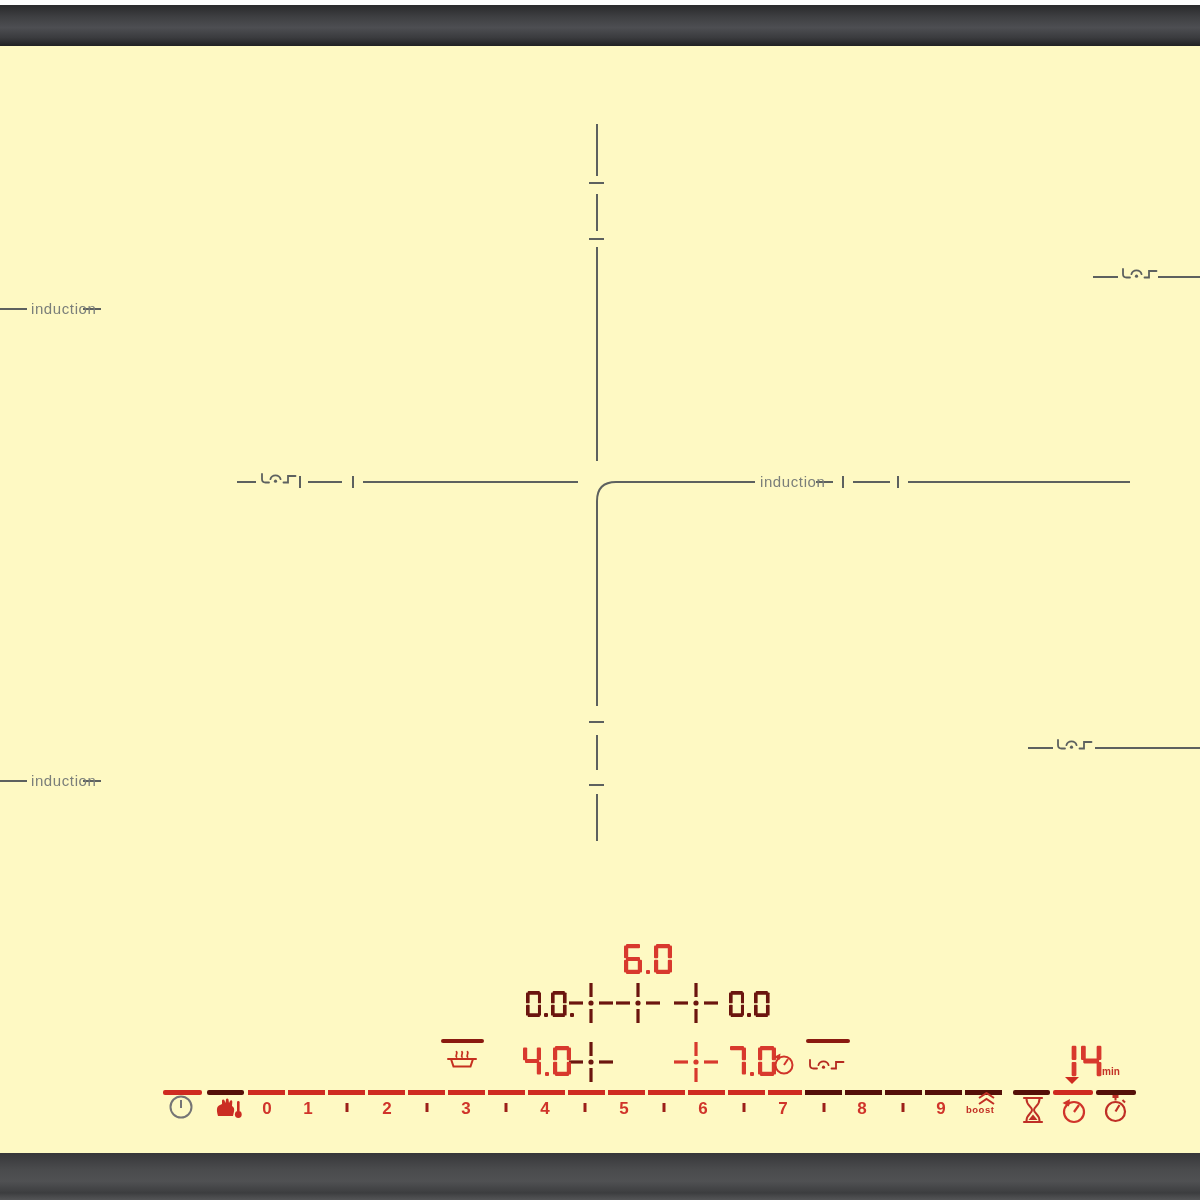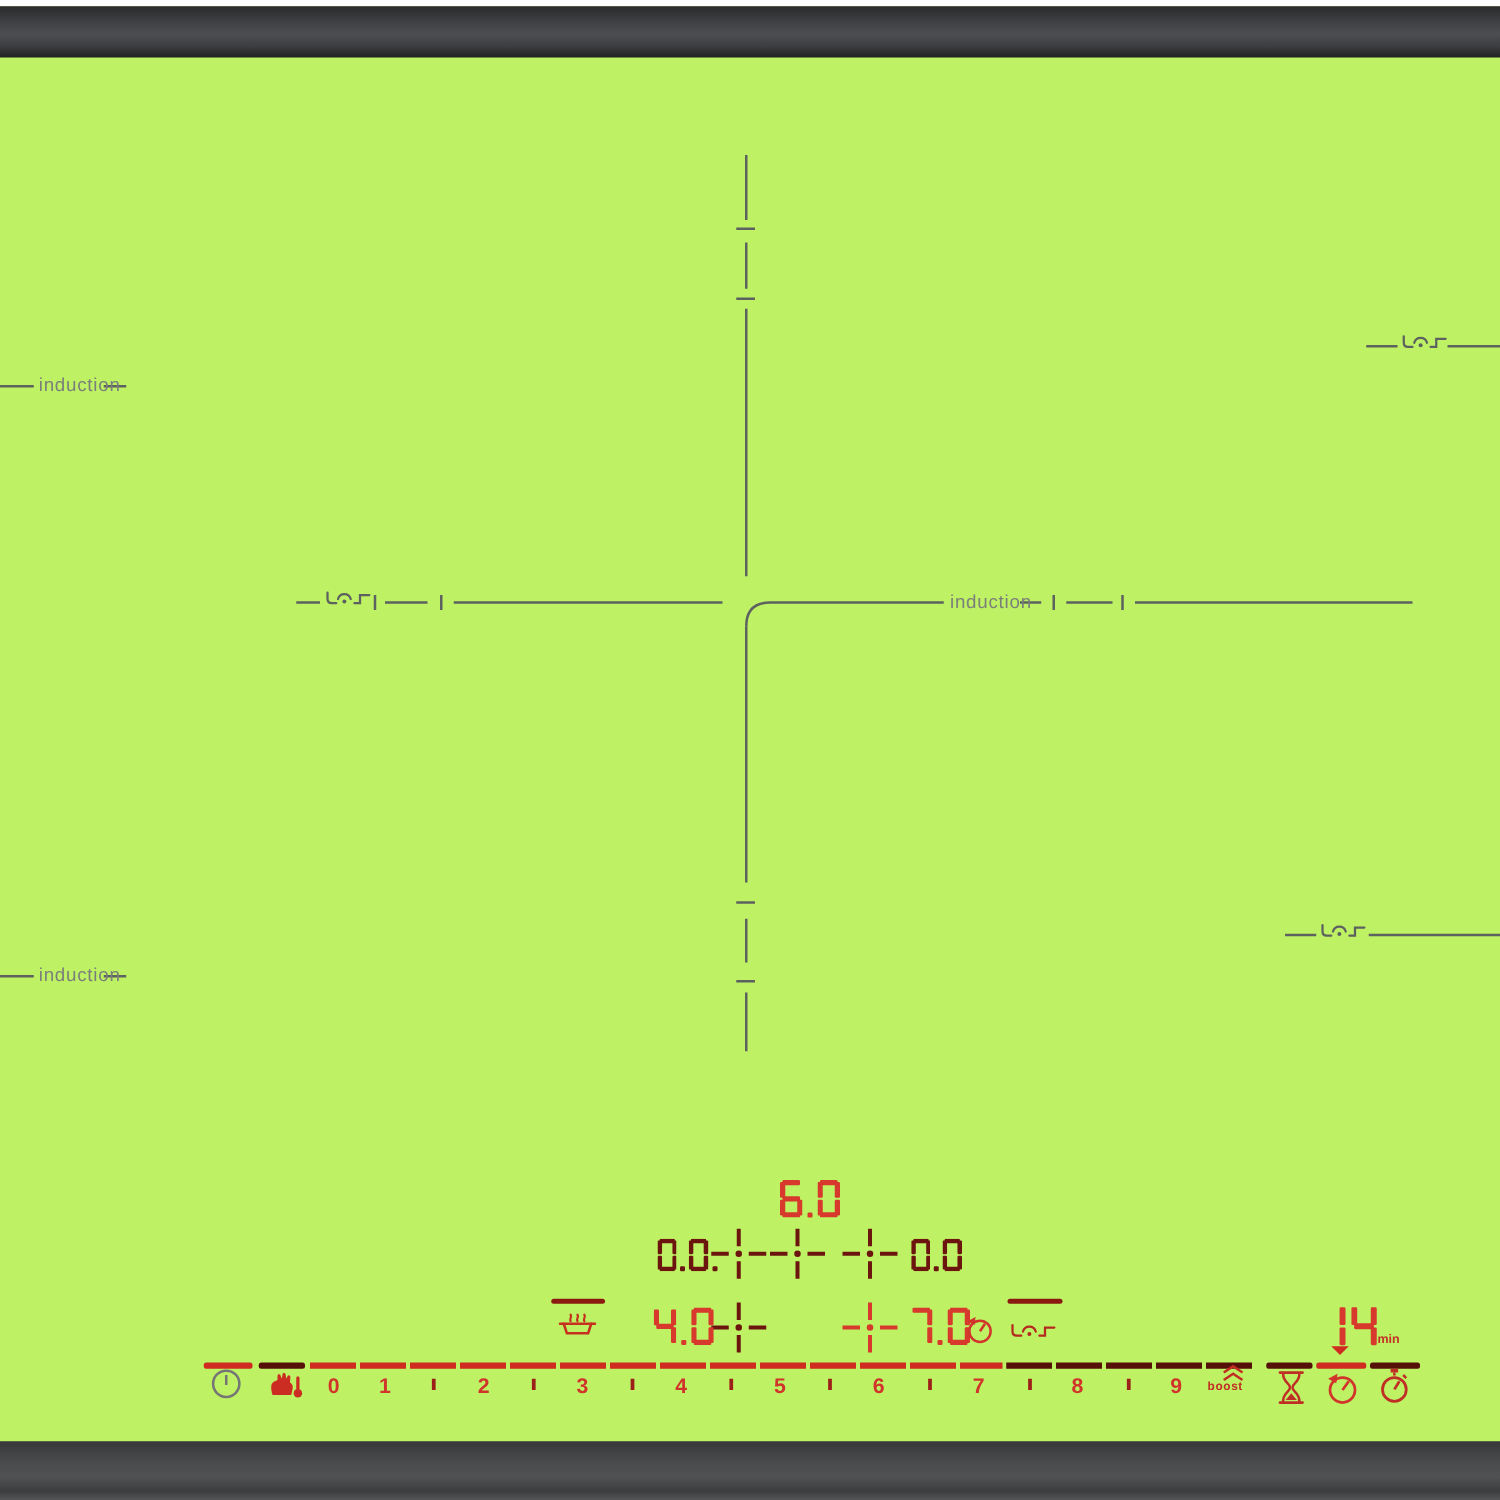--- a/index.html
+++ b/index.html
@@ -1,17 +1,17 @@
 <!DOCTYPE html>
 <html><head>
 <meta charset="utf-8">
 <style>
   html,body{margin:0;padding:0;background:#1d1a1b;}
   #stage{position:relative;width:1200px;height:1200px;overflow:hidden;
-         background:#bef264;font-family:"Liberation Sans",sans-serif;}
+         background:#fef9c3;font-family:"Liberation Sans",sans-serif;}
   .abs{position:absolute;}
   
   #top-white{left:0;top:0;width:1200px;height:5px;background:#fdfdfd;}
   #top-bezel{left:0;top:5px;width:1200px;height:41px;
     background:linear-gradient(180deg,#29292b 0%,#3f4043 30%,#4d4e52 55%,#3a3b3e 80%,#212123 100%);}
   #bottom-bezel{left:0;top:1153px;width:1200px;height:47px;
     background:linear-gradient(180deg,#37373a 0%,#4a4b4d 35%,#505153 60%,#3c3d3f 85%,#545557 100%);}
   
   .induction{color:#7b7f7a;font-size:15px;letter-spacing:.6px;}
   

